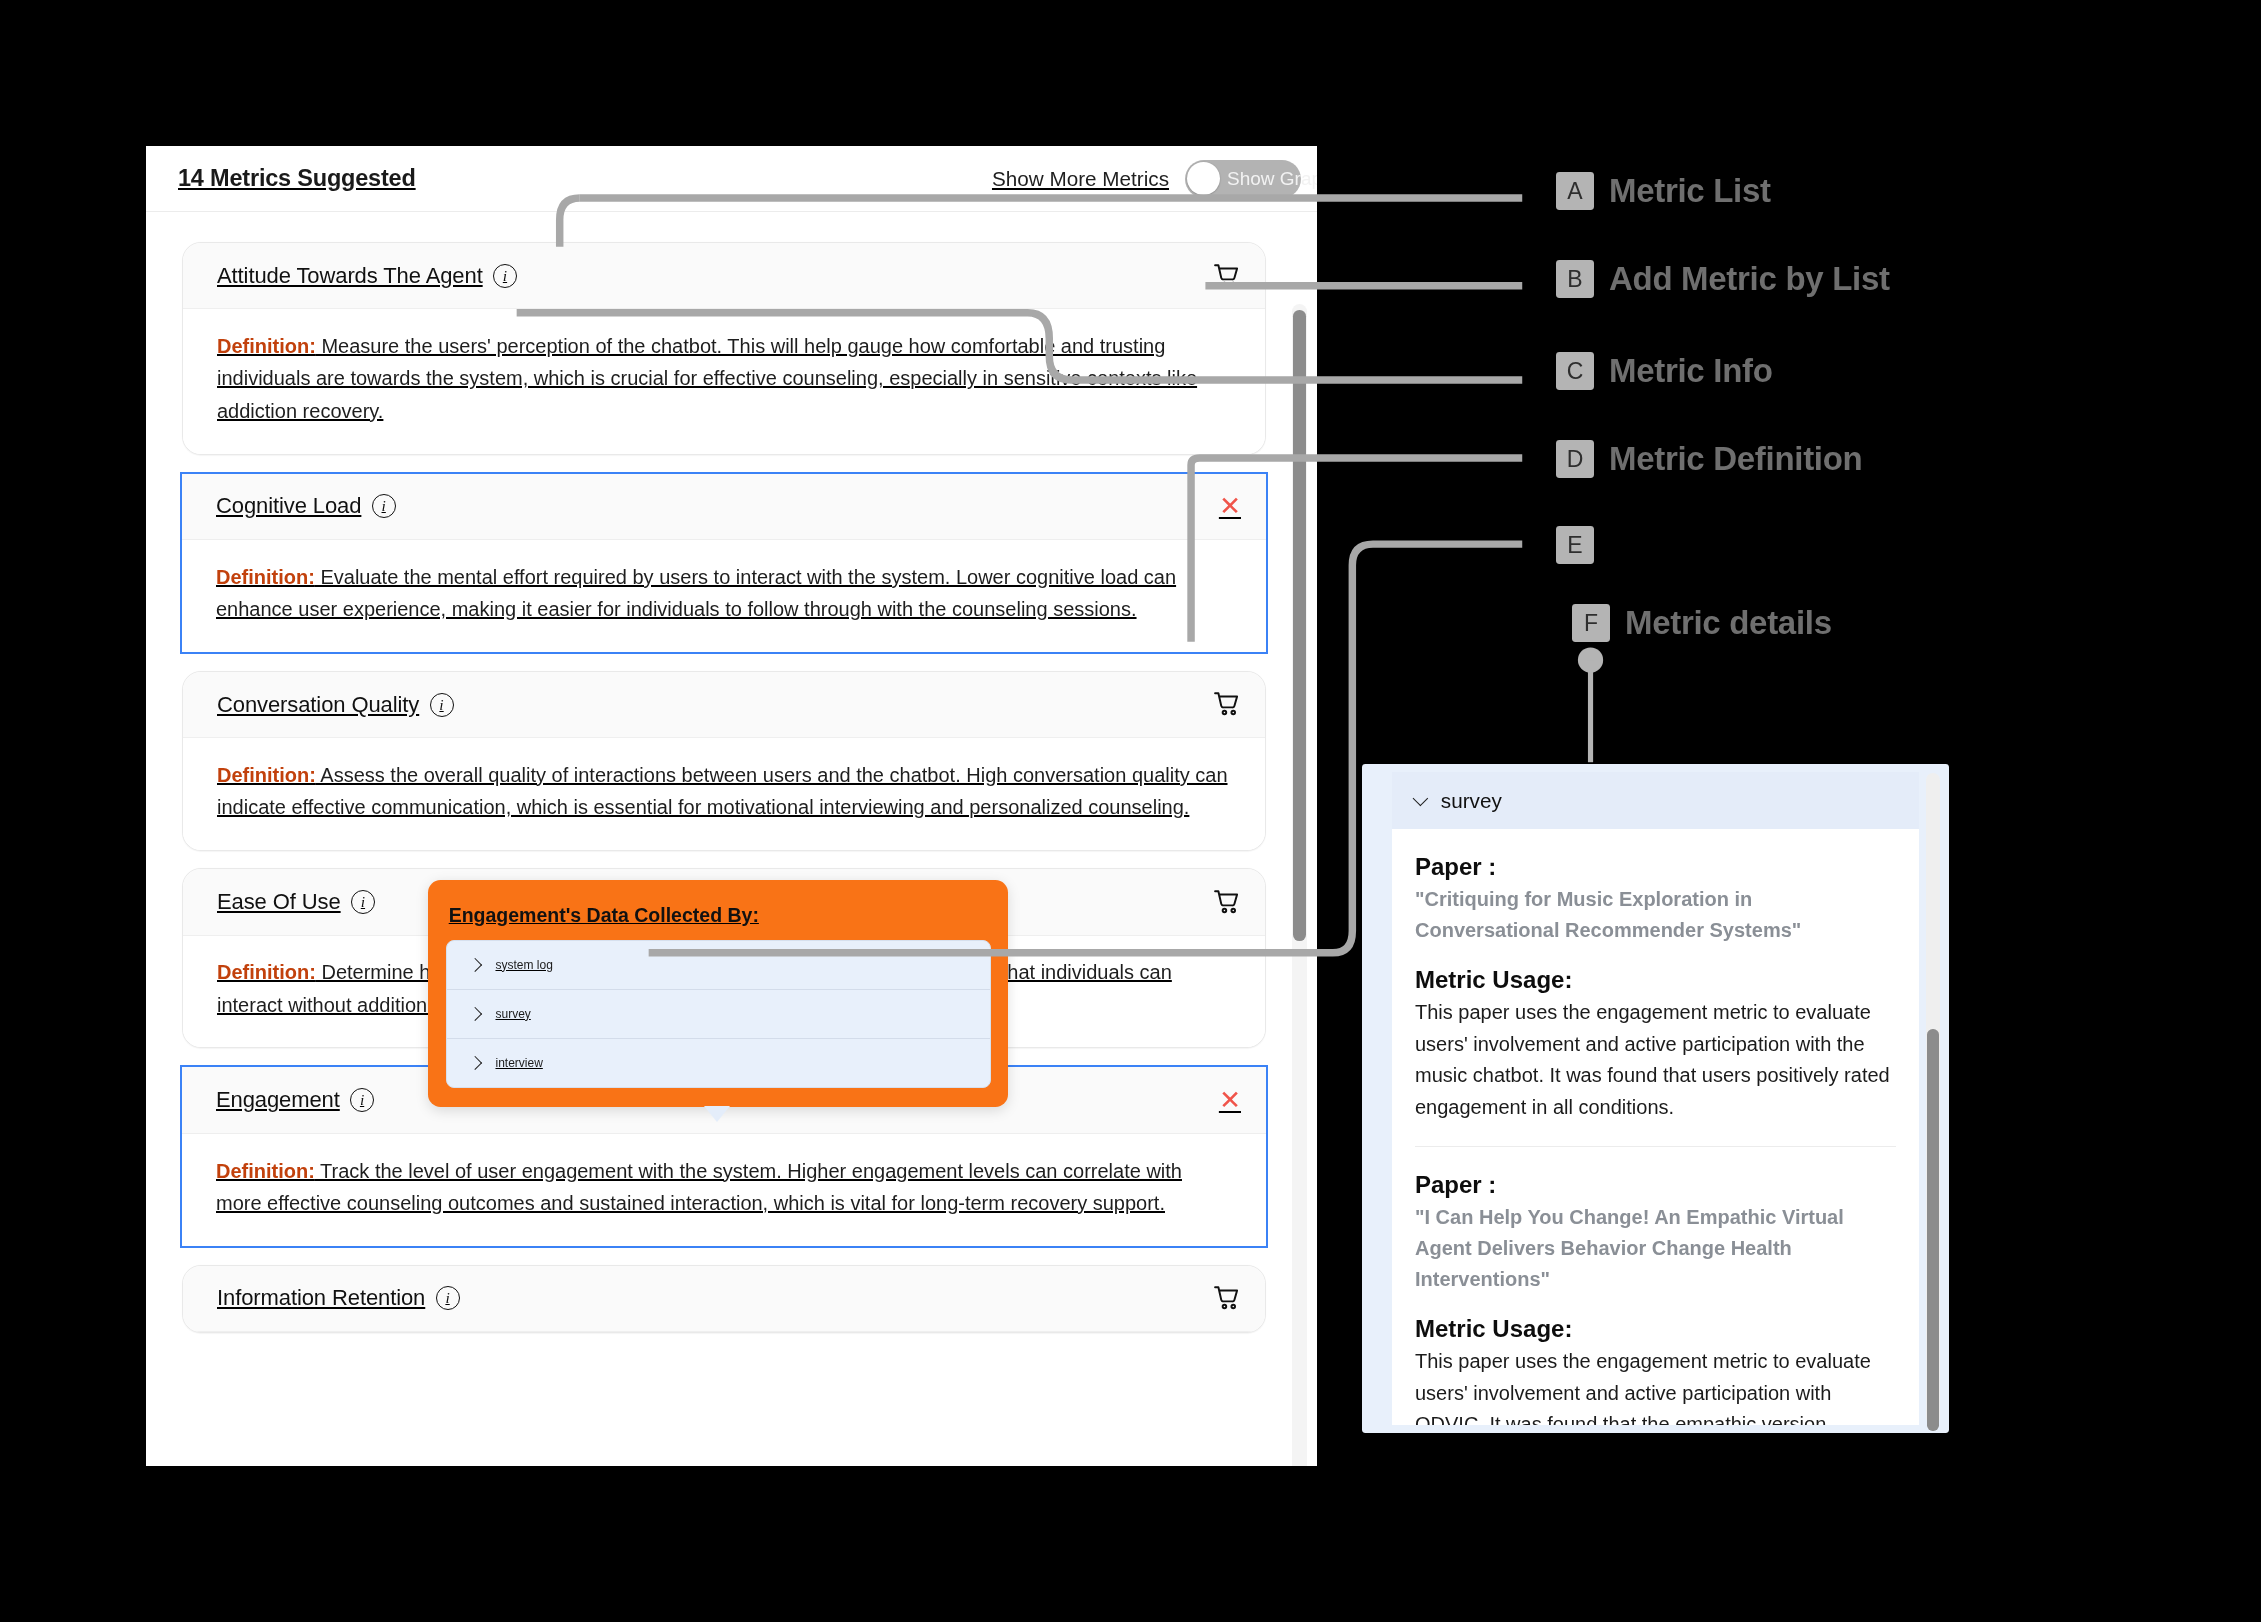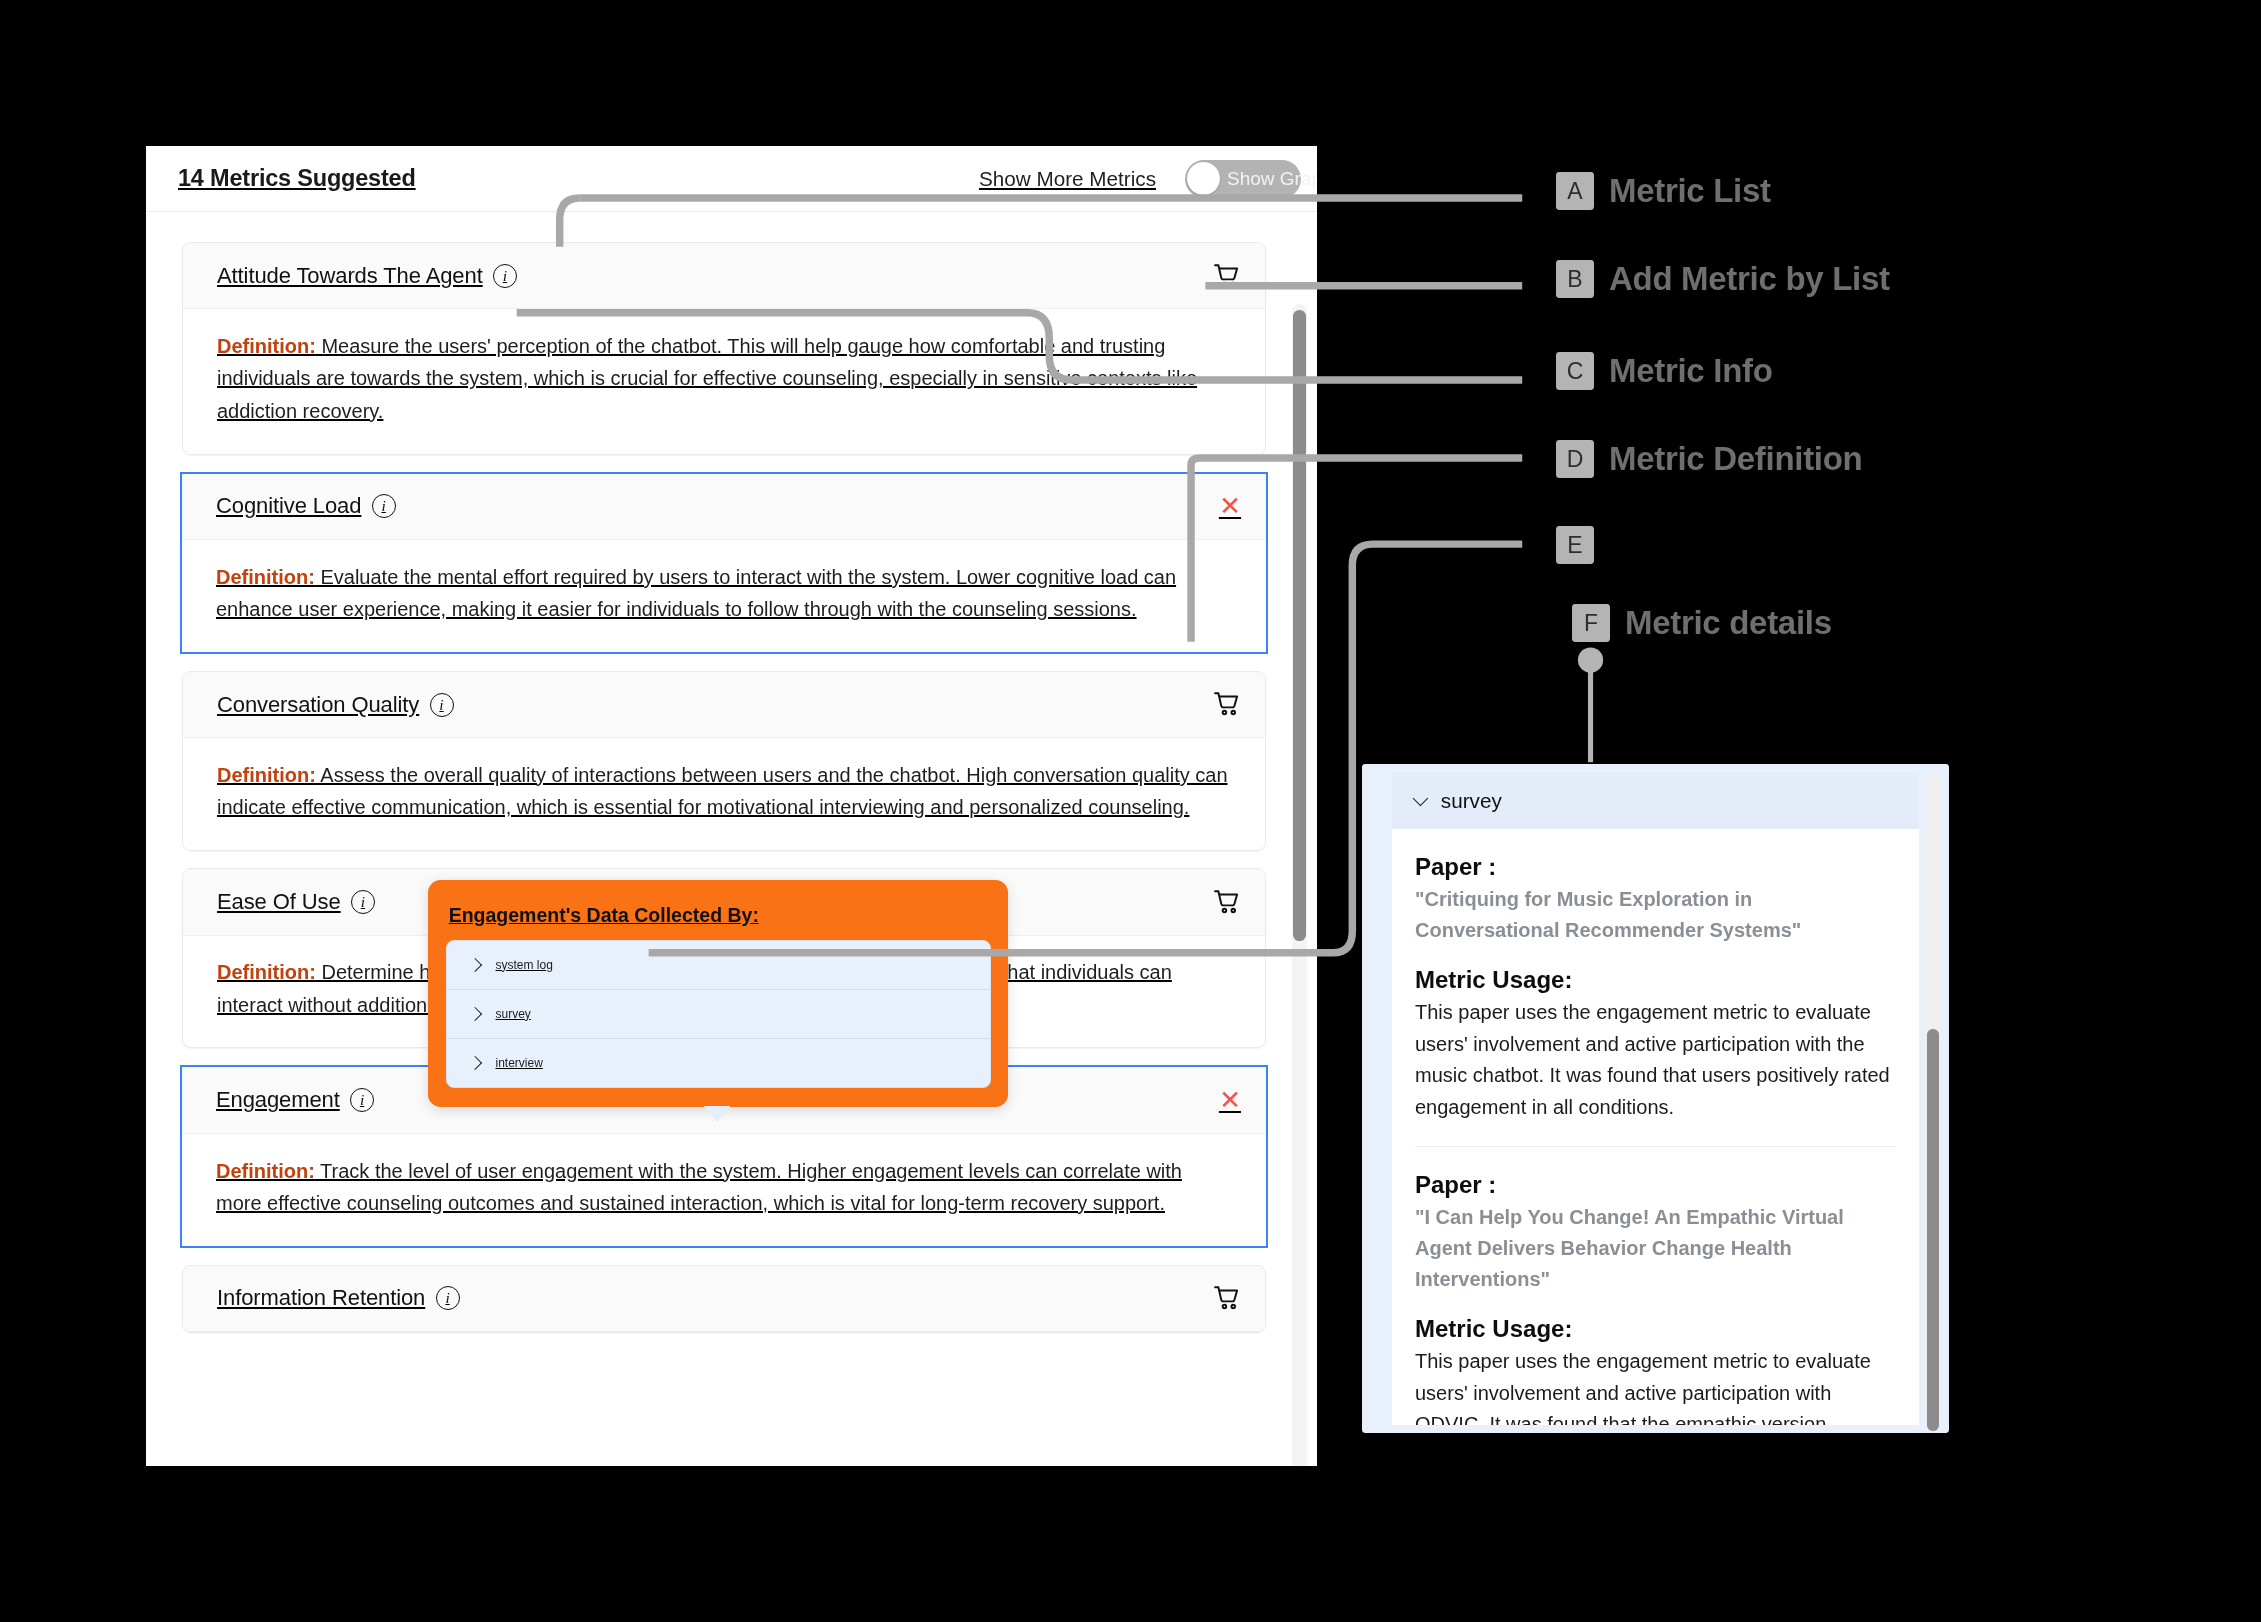--- a/index.html
+++ b/index.html
@@ -15,21 +15,21 @@
     background:#ffffff;overflow:hidden;text-decoration:underline;
   }
   #panel-header{
     position:relative;height:66px;box-sizing:border-box;
     border-bottom:0.6px solid #ececec;background:#fff;
     display:flex;align-items:center;padding:0 16px 0 32px;
   }
   #panel-title{
     font-size:23.5px;font-weight:700;color:#1a1a1a;letter-spacing:-0.2px;
   }
-  #header-actions{margin-left:auto;display:flex;align-items:center;gap:13px;}
+  #header-actions{margin-left:auto;display:flex;align-items:center;gap:0px;}
   #show-more-btn{
     font-size:20.7px;color:#1f1f1f;background:transparent;border:none;
     padding:8px 12.6px;cursor:pointer;font-family:inherit;white-space:nowrap;
   }
   #show-graph-toggle{
     position:relative;width:116px;height:38px;border-radius:19px;
     background:#b3b3b3;display:flex;align-items:center;cursor:pointer;
     margin-left:3.4px;
   }
   #toggle-knob{
@@ -39,21 +39,21 @@
   #toggle-label{
     position:absolute;left:42px;font-size:19px;color:#f2f2f2;white-space:nowrap;
   }
 
   
   #metric-scroll{
     position:relative;height:1254px;background:#fff;
     padding:30px 0 0 0;overflow:hidden;
   }
   .metric-card{
-    position:relative;margin:0 51px 17px 36px;border-radius:9px;
+    position:relative;margin:0 51px 17px 36px;border-radius:19px;
     border:0.6px solid #e9e9e9;background:#fff;overflow:hidden;
     box-shadow:0 0.6px 1.1px rgba(0,0,0,.045);
   }
   .metric-card.selected{
     border:2.9px solid #3b82f6;border-radius:0;
     box-shadow:none;margin-left:34px;margin-right:49px;
   }
   .card-head{
     display:flex;align-items:center;background:#fafafa;
     padding:19.5px 25px 19.5px 34px;border-bottom:0.6px solid #efefef;min-height:24px;

